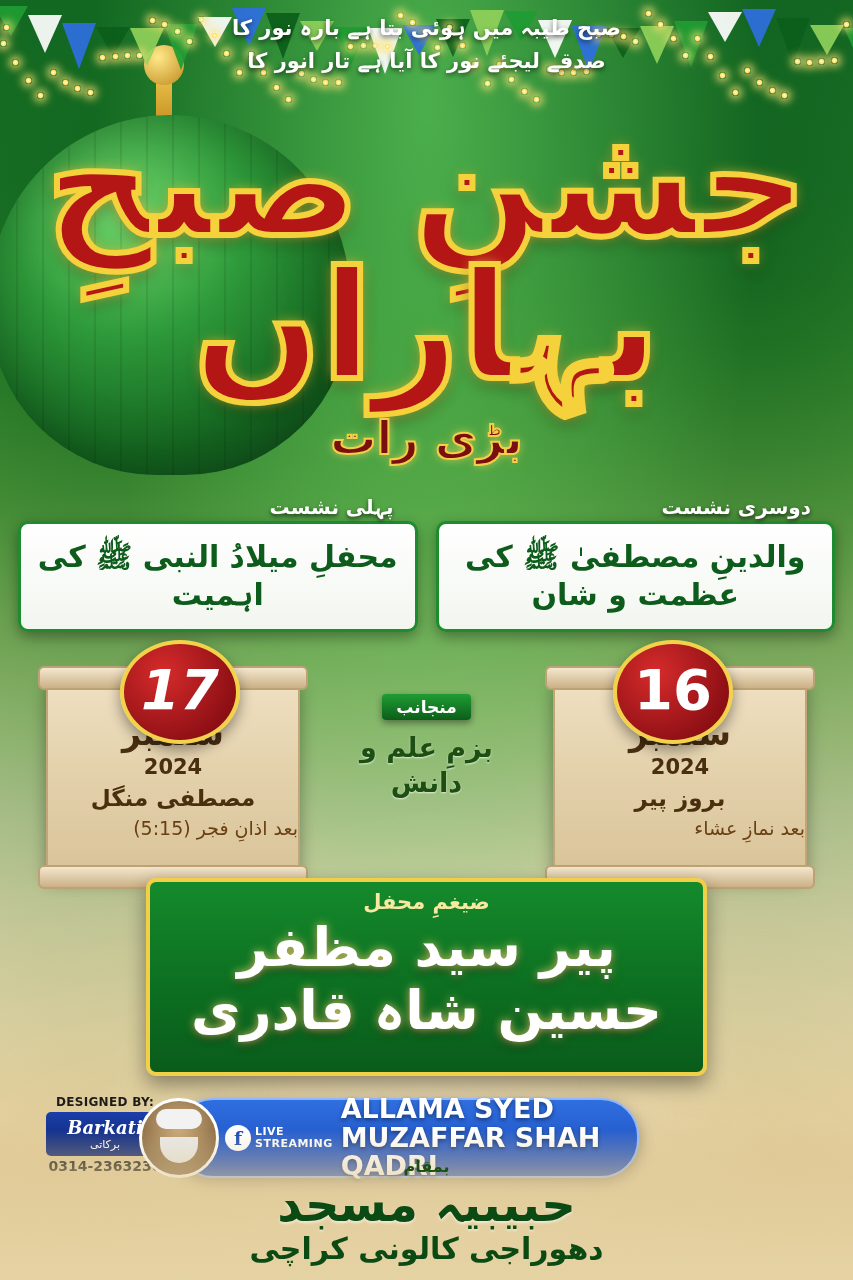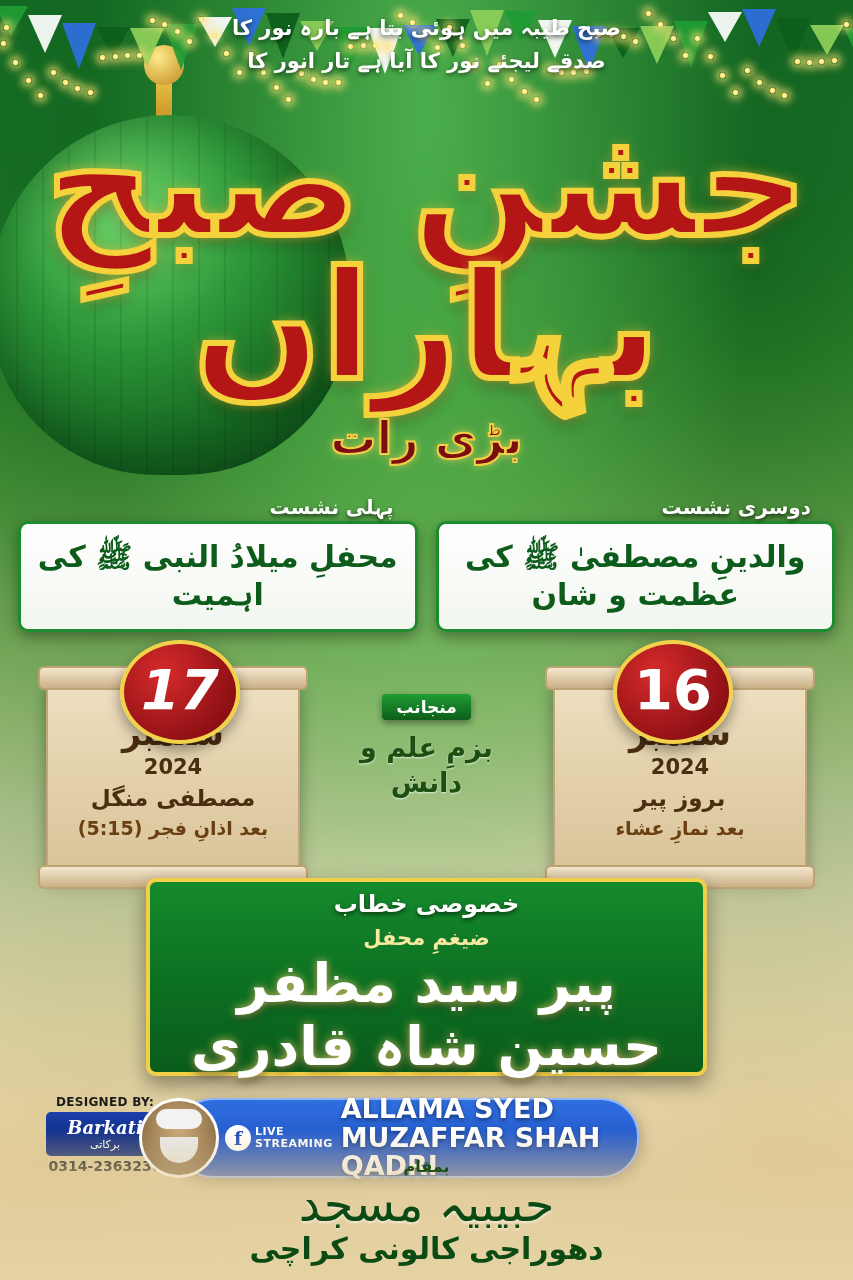--- a/index.html
+++ b/index.html
@@ -116,21 +116,21 @@
     background:linear-gradient(180deg,#f3e7cd,#cbb187);
     border:2px solid #bda275;border-radius:6px;
   }
   .scroll:before{top:-14px;}
   .scroll:after{bottom:-14px;}
   .scroll-left{left:36px;}
   .scroll-right{right:36px;}
   .scroll .month{font-size:33px;font-weight:bold;margin-top:34px;letter-spacing:0;}
   .scroll .year{font-size:21px;font-weight:bold;margin-top:2px;}
   .scroll .day{font-size:23px;font-weight:bold;margin-top:6px;}
-  .scroll .time{font-size:19px;font-weight:bold;margin-top:6px;color:#6a3f12;}
+  .scroll .time{font-size:19px;font-weight:normal;margin-top:6px;color:#6a3f12;text-align:right;}
   .daybadge{
     position:absolute;top:0;width:112px;height:96px;border-radius:50%;
     background:radial-gradient(circle at 35% 30%,#d62b2b,#8c0f14 75%);
     border:4px solid #f2d24a;
     color:#fff;font-size:56px;font-weight:bold;line-height:92px;text-align:center;
     box-shadow:0 6px 14px rgba(0,0,0,.4);
   }
   .daybadge.left{left:110px;font-style:italic;}
   .daybadge.right{right:110px;}
   .mid-tag{
@@ -197,21 +197,21 @@
   .livebar .speakername{
     color:#fff;font-size:27px;font-weight:bold;line-height:1.05;text-align:left;flex:1;
     text-shadow:0 2px 4px rgba(0,0,0,.45);padding-right:8px;
   }
   
   .venue{
     position:absolute;left:0;right:0;bottom:14px;text-align:center;direction:rtl;
   }
   .venue .crest{font-size:16px;color:#1d4f12;font-weight:bold;margin-bottom:2px;}
   .venue .vname{
-    font-size:48px;font-weight:normal;color:#0c4a14;line-height:1.1;
+    font-size:48px;font-weight:bold;color:#0c4a14;line-height:1.1;
     text-shadow:0 2px 3px rgba(255,255,255,.55);
   }
   .venue .vsub{font-size:30px;font-weight:bold;color:#0c4a14;}
   .sand{
     position:absolute;left:0;right:0;bottom:0;height:150px;
     background:linear-gradient(180deg, rgba(226,205,156,0) 0%, rgba(226,205,156,.85) 45%, #e6d3a4 100%);
     pointer-events:none;
   }
 </style>
 </head>
@@ -368,21 +368,20 @@
       <div class="month">ستمبر</div>
       <div class="year">2024</div>
       <div class="day">مصطفی منگل</div>
       <div class="time">بعد اذانِ فجر (5:15)</div>
     </div>
     <div class="daybadge left">17</div>
 
   </div>
 
   <div class="speaker">
-    <div class="khitab">خصوصی خطاب</div>
     <div class="zeeghum">ضیغمِ محفل</div>
     <div class="name">پیر سید مظفر حسین شاہ قادری</div>
   </div>
 
   <div class="designed">
     <div class="dlabel">DESIGNED BY:</div>
     <div class="dcard">
       <div class="dname">Barkati</div>
       <div class="durdu">برکاتی</div>
     </div>

